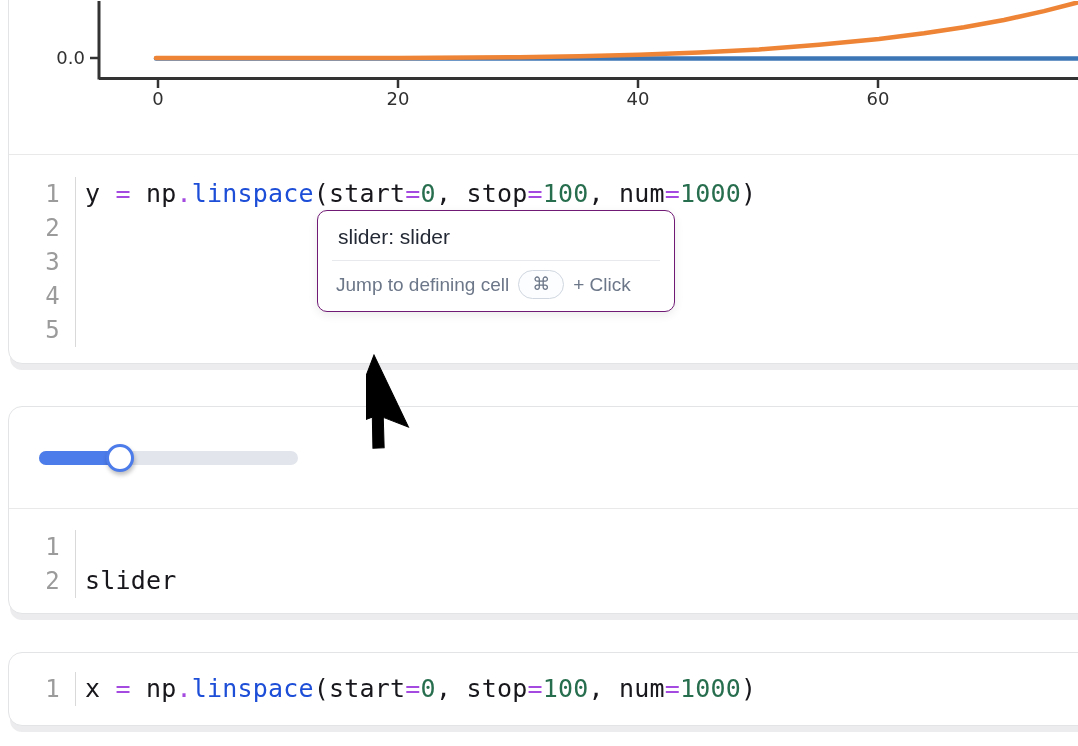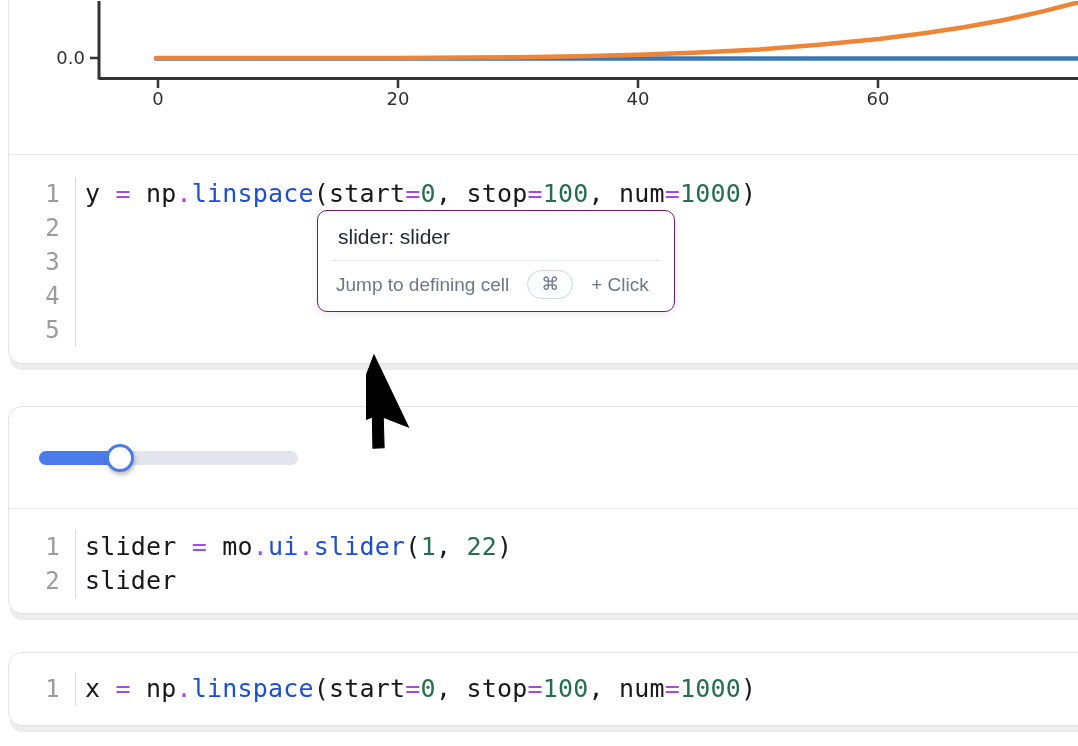--- a/index.html
+++ b/index.html
@@ -35,21 +35,21 @@
        background:#4c7bea;}
   .slider-handle{position:absolute;width:28px;height:28px;border-radius:50%;
        background:#fff;border:3px solid #4c7bea;box-sizing:border-box;
        box-shadow:1px 3px 4px rgba(0,0,0,.25);}
   
   .tooltip{position:absolute;left:317px;top:210px;width:356px;z-index:20;
        background:#fff;border:1px solid #701a75;border-radius:10px;
        box-shadow:0 3px 10px rgba(0,0,0,.08);}
   .tt-title{padding:14px 20px 11px;font-size:21px;color:#242a35;}
   .tt-sep{border-top:1px solid #e7e9ed;margin:0 14px;}
-  .tt-bottom{display:flex;align-items:center;gap:18px;
+  .tt-bottom{display:flex;align-items:center;gap:9px;
        padding:9px 18px 12px;font-size:19px;color:#6c7789;}
   .keycap{display:inline-block;border:1.5px solid #d0d7e0;border-radius:15px;
        background:#fcfdfe;padding:0 13px;height:27px;line-height:26px;
        font-size:18px;color:#6c7789;}
   
   .cursor{position:absolute;left:366px;top:349px;z-index:30;}
   .plot-svg{position:absolute;left:0;top:44px;}
   .axis-text{font-family:"DejaVu Sans",sans-serif;font-size:18px;fill:#303030;}
 </style>
 </head>
@@ -115,21 +115,20 @@
 
 <div class="cell" style="top:406px;height:206px;">
   <div class="slider-track">
     <div class="slider-fill" style="width: 88.067px;"></div>
   </div>
   <div class="slider-handle" style="left: 97.067px; top: 37px;"></div>
   <div class="divider" style="top:101px;"></div>
   <div class="codeblock" style="top:102px;padding-top:21px;padding-bottom:16px;">
       <div class="code-row">
         <div class="gut">1</div>
-        <div class="line"><span class="tok-v">slider </span><span class="tok-o">=</span><span class="tok-v"> mo</span><span class="tok-o">.</span><span class="tok-f">ui</span><span class="tok-o">.</span><span class="tok-f">slider</span><span class="tok-v">(</span><span class="tok-n">1</span><span class="tok-v">, </span><span class="tok-n">22</span><span class="tok-v">)</span></div>
       </div>
       <div class="code-row">
         <div class="gut">2</div>
         <div class="line"><span class="tok-v">slider</span></div>
       </div>
     </div>
 </div>
 
 <div class="cell" style="top:652px;height:72px;">
   <div class="codeblock" style="top:0;padding-top:19px;padding-bottom:19px;">

